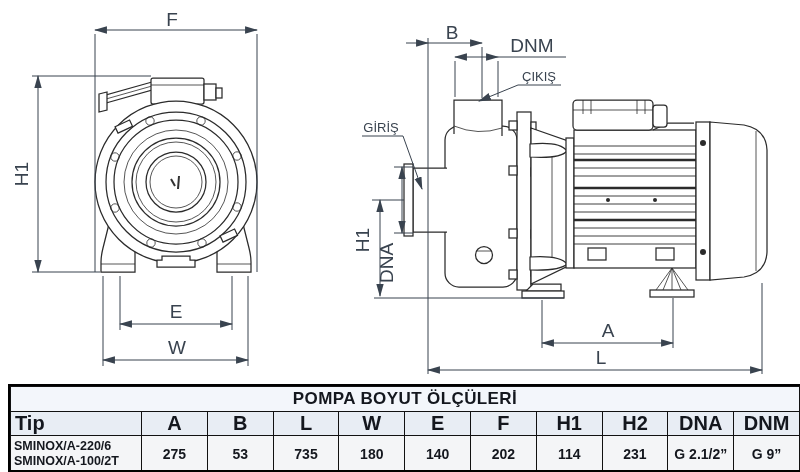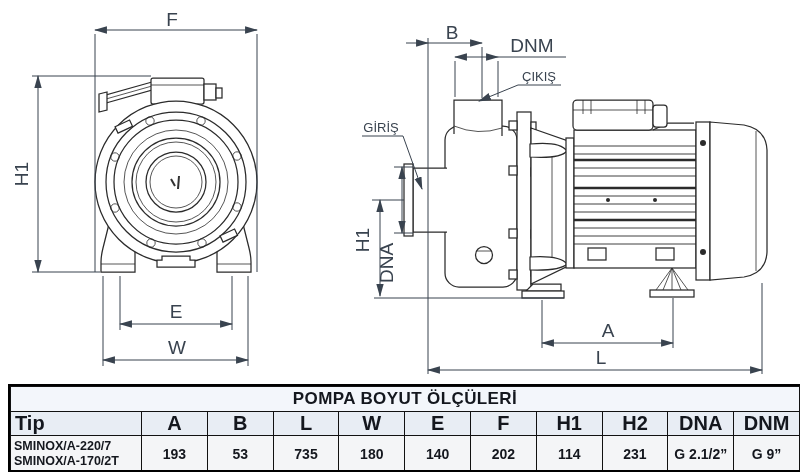--- a/index.html
+++ b/index.html
@@ -297,24 +297,24 @@
         <th>F</th>
         <th>H1</th>
         <th>H2</th>
         <th>DNA</th>
         <th>DNM</th>
       </tr>
     </thead>
     <tbody>
       <tr class="datarow">
         <td class="tipcell">
-          <div>SMINOX/A-220/7</div>
-          <div>SMINOX/A-170/2T</div>
+          <div>SMINOX/A-220/6</div>
+          <div>SMINOX/A-100/2T</div>
         </td>
-        <td>193</td>
+        <td>275</td>
         <td>53</td>
         <td>735</td>
         <td>180</td>
         <td>140</td>
         <td>202</td>
         <td>114</td>
         <td>231</td>
         <td>G 2.1/2”</td>
         <td>G 9”</td>
       </tr>

